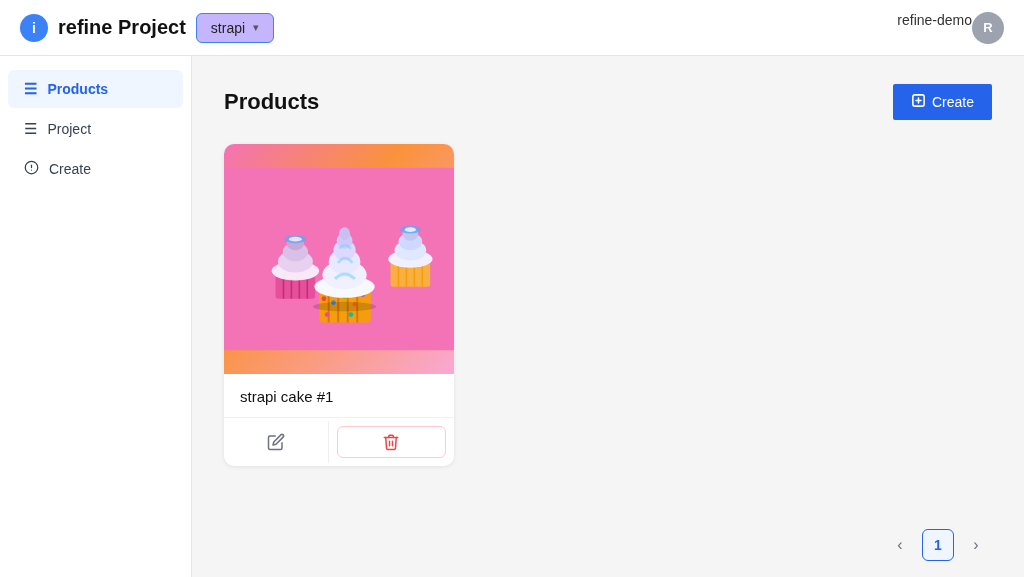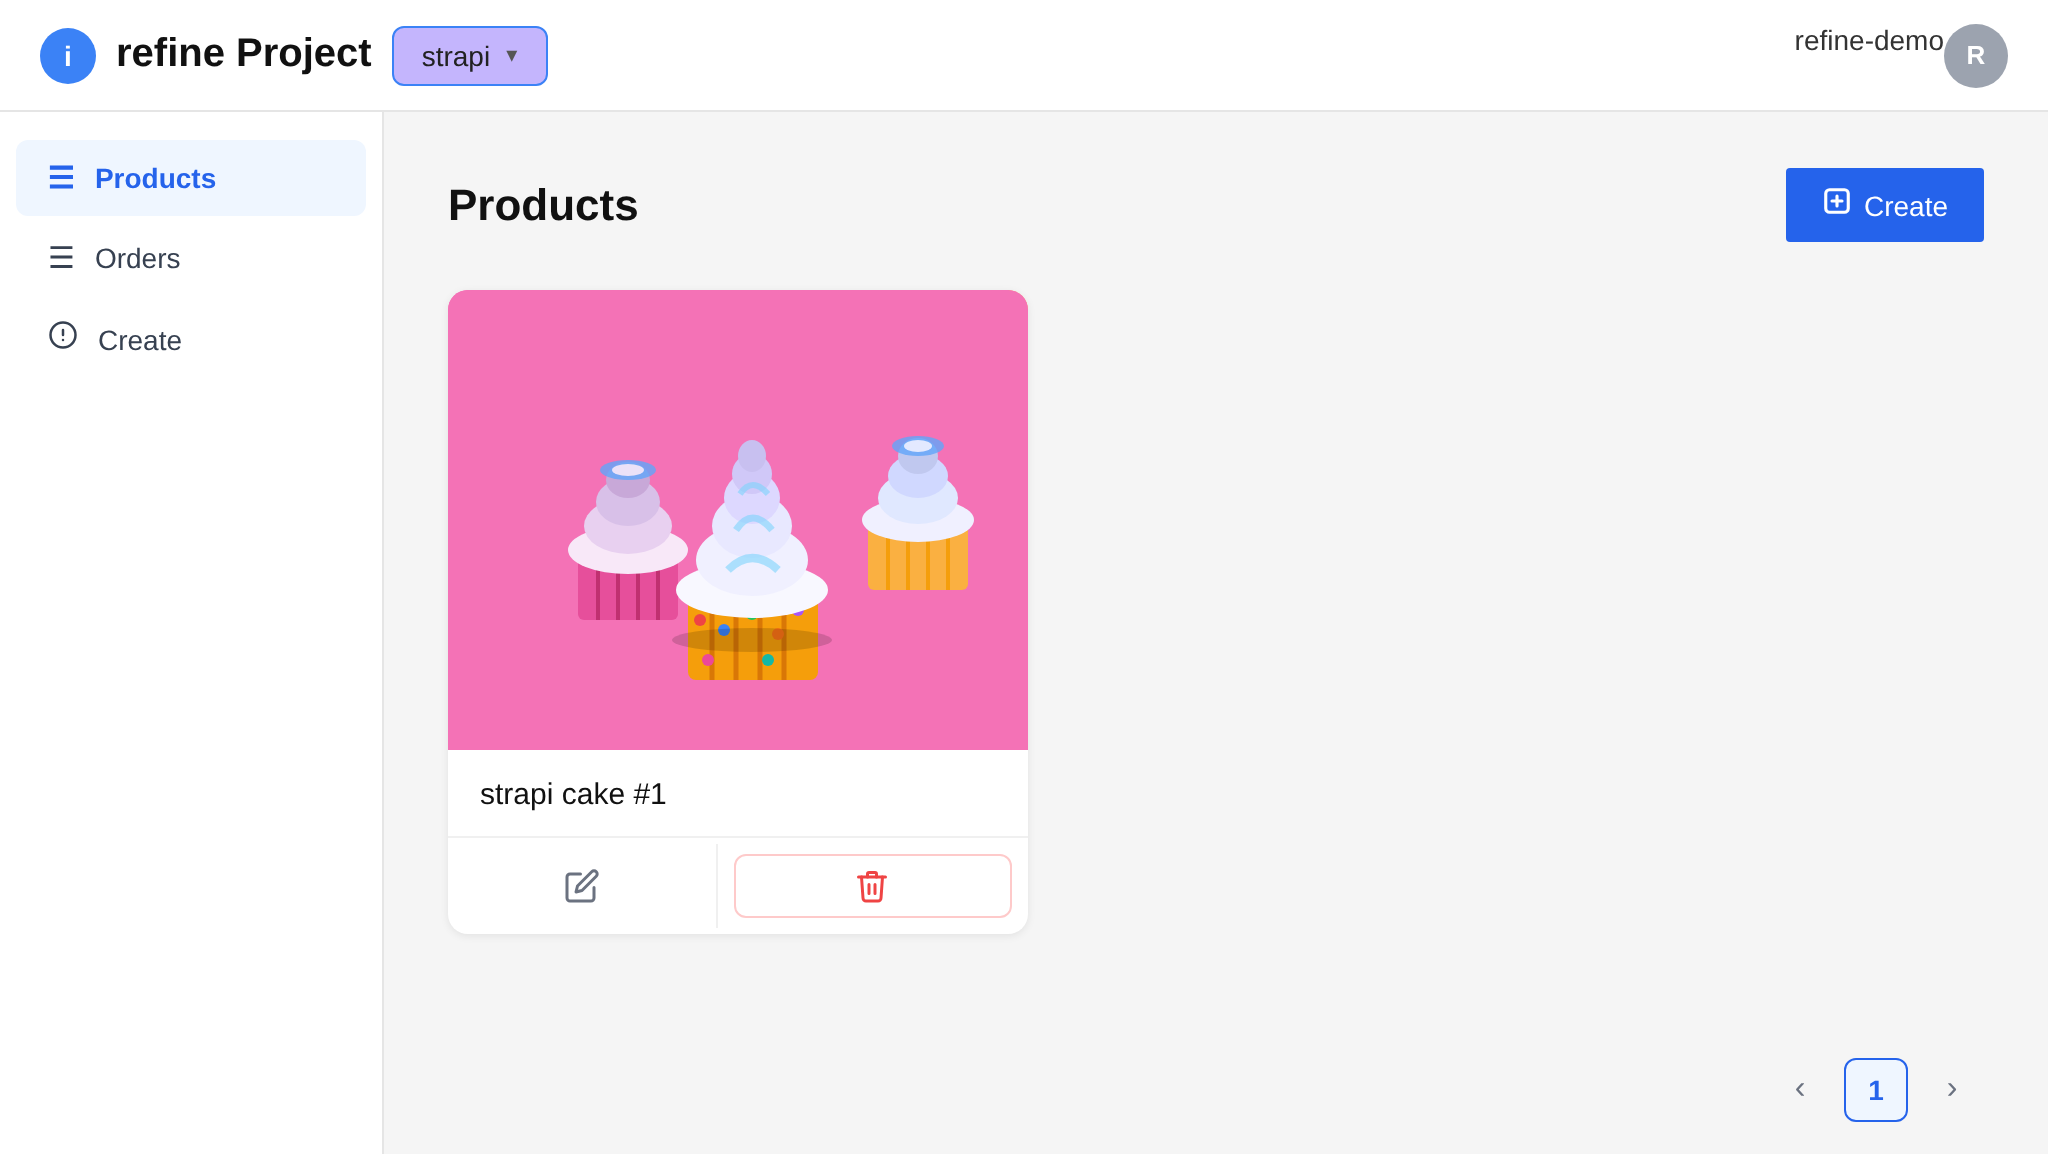--- a/index.html
+++ b/index.html
@@ -70,21 +70,21 @@
       cursor: pointer;
     }
 
     
     .product-grid {
       display: flex; flex-wrap: wrap; gap: 20px;
     }
 
     .product-card {
       background: #fff; border-radius: 10px; overflow: hidden;
-      box-shadow: 0 1px 4px rgba(0,0,0,0.08); width: 290px;
+      box-shadow: 0 1px 4px rgba(0,0,0,0.08); width: 230px;
     }
 
     .product-image {
       width: 100%; height: 230px; object-fit: cover;
       background: linear-gradient(135deg, #f472b6 0%, #fb923c 40%, #f9a8d4 100%);
       display: flex; align-items: center; justify-content: center; overflow: hidden;
     }
 
     .product-name {
       padding: 14px 16px 12px; font-size: 15px; font-weight: 500; color: #111;
@@ -138,21 +138,21 @@
 
 <div class="layout">
 
   <nav class="sidebar">
     <div class="sidebar-item active">
       <span class="sidebar-icon">☰</span>
       <span>Products</span>
     </div>
     <div class="sidebar-item">
       <span class="sidebar-icon">☰</span>
-      <span>Orders</span>
+      <span>Project</span>
     </div>
     <div class="sidebar-item">
       <span class="sidebar-icon">
         <svg width="15" height="15" viewBox="0 0 24 24" fill="none" stroke="#374151" stroke-width="2" stroke-linecap="round">
           <circle cx="12" cy="12" r="10"></circle>
           <path d="M12 8v4M12 16h.01"></path>
         </svg>
       </span>
       <span>Create</span>
     </div>

